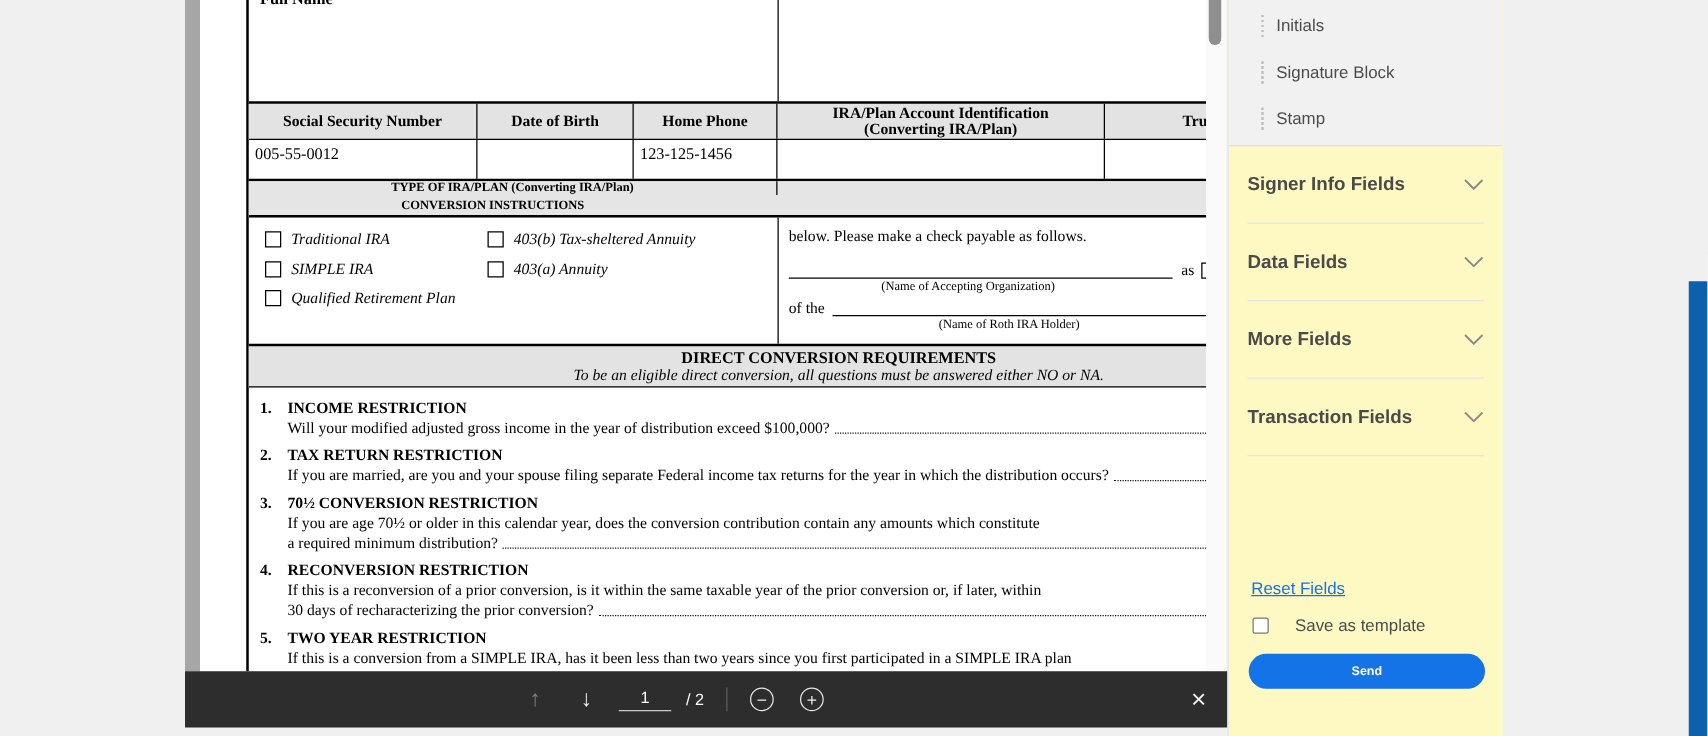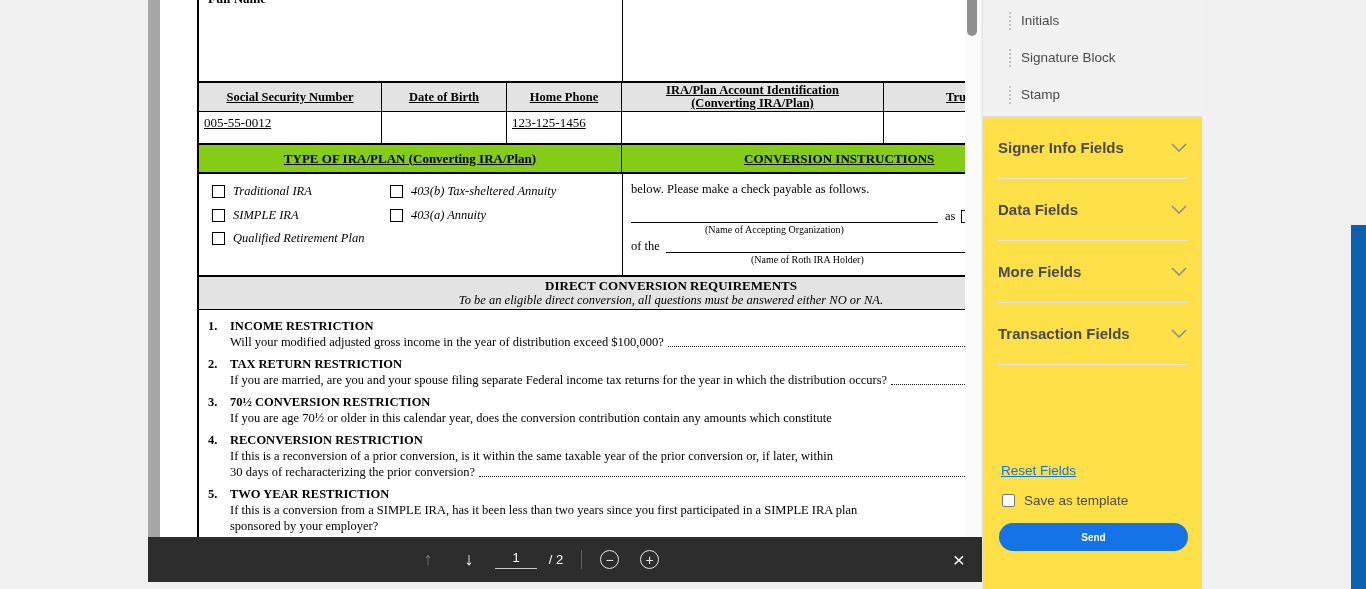--- a/index.html
+++ b/index.html
@@ -10,30 +10,30 @@
   
   .left-strip { position:absolute; left:148px; top:0; width:12px; height:537px; background:#a6a6a6; }
   .doc-page   { position:absolute; left:160px; top:0; width:805px; height:537px; background:#ffffff;
                 overflow:hidden; font-family:"Liberation Serif", serif; color:#000; }
   .doc-form   { position:absolute; left:37px; top:0; width:946px; border-left:2px solid #000; }
 
   .row-top    { position:relative; height:83px; border-bottom:2px solid #000; }
   .top-label  { position:absolute; left:9px; top:-9px; font-weight:bold; font-size:13px; white-space:nowrap; }
   .vline      { position:absolute; top:0; width:1px; height:100%; background:#000; }
 
-  .row-flex   { display:flex;text-decoration:underline; }
+  .row-flex   { display:flex; }
   .hdr-row    { height:29px; background:#e3e3e3; border-bottom:1px solid #000; }
   .hdr-cell   { border-right:1px solid #000; display:flex; flex-direction:column; align-items:center;
                 justify-content:center; text-align:center; font-weight:bold; font-size:12.5px; line-height:13px; }
   .val-row    { height:33px; border-bottom:2px solid #000; font-size:13px; }
   .val-cell   { border-right:1px solid #000; padding:3px 5px; }
   .w1{width:183px} .w2{width:125px} .w3{width:115px} .w4{width:262px} .wlast{flex:1; border-right:none;}
   .hdr-tru    { justify-content:center; align-items:flex-start; padding-left:62px; }
 
-  .sec-row    { height:29px; background:#84cc16; border-bottom:2px solid #000; font-weight:bold; font-size:13px; }
+  .sec-row    { height:29px; background:#e5e5e5; border-bottom:2px solid #000; font-weight:bold; font-size:10px;flex-direction:column; }
   .sec-left   { width:423px; border-right:1px solid #000; display:flex; align-items:center; justify-content:center; }
   .sec-right  { flex:1; display:flex; align-items:center; padding-left:122px; white-space:nowrap; overflow:visible; }
 
   .type-body  { position:relative; height:103px; border-bottom:2px solid #000; font-size:12.5px; }
   .type-opts  { position:absolute; left:13px; top:6px; }
   .type-row   { height:23.5px; display:flex; align-items:center; white-space:nowrap; }
   .opt        { display:flex; align-items:center; }
   .opt-first  { width:178px; }
   .cb         { width:13px; height:13px; border:1px solid #000; background:#fff; flex:none; }
   .opt .lbl   { margin-left:8px;font-style:italic; }
@@ -74,36 +74,36 @@
   .tb-sep   { position:absolute; left:433px; top:13px; width:1px; height:19px; background:#5f5f5f; }
   .tb-circle{ position:absolute; top:13px; width:19px; height:19px; border:1.5px solid #e6e6e6; border-radius:50%;
               display:flex; align-items:center; justify-content:center; color:#e6e6e6;
               font-size:14px; line-height:1; }
   .tb-minus { left:452px; }
   .tb-plus  { left:492px; }
   .tb-close { left:799px; width:24px; font-size:21px; font-weight:400; }
   .tb-btn   { cursor:pointer; }
 
   
-  .sidebar { position:absolute; left:982px; top:0; width:220px; height:589px; background:#fde047;
+  .sidebar { position:absolute; left:982px; top:0; width:220px; height:589px; background:#fef9c3;
              border-left:1px solid #e3e3e3; color:#4b4b4b; }
   .field-items { height:117px; background:#f1f1f1; border-bottom:1px solid #e0e0e0; padding-top:2px; }
   .field-item  { height:37px; display:flex; align-items:center; padding-left:26px; cursor:grab; }
   .drag-handle { width:2px; height:18px; flex:none;
                  background:repeating-linear-gradient(#c0c0c0 0 2px, transparent 2px 4px); }
   .field-item .flabel { margin-left:10px; font-size:13.5px; }
 
   .section { margin:0 15px; height:62px; border-bottom:1px solid #e3e3e3;
              display:flex; align-items:center; justify-content:space-between; cursor:pointer;gap:16px; }
   .section .stitle { font-weight:bold; font-size:15px; color:#4a4a4a; }
   .chev { width:16px; height:9px; }
 
   .reset-link { position:absolute; left:18px; top:463px; font-size:13.5px; color:#1473e6;
                 text-decoration:underline; cursor:pointer; }
-  .save-row   { position:absolute; left:19px; top:493px; display:flex; align-items:center; cursor:pointer; }
+  .save-row   { position:absolute; left:19px; top:493px; display:flex; align-items:center; cursor:pointer;gap:12px; }
   .cb-ui      { width:13px; height:13px; border:1.5px solid #767676; border-radius:2px; background:#fff; flex:none; }
   .save-row .slabel { margin-left:9px; font-size:13.5px; }
   .send-btn   { position:absolute; left:16px; top:523px; width:189px; height:28px; border:none;
                 border-radius:14px; background:#1473e6; color:#fff; font-weight:bold; font-size:10px;
                 font-family:"Liberation Sans", sans-serif; cursor:pointer; }
 
   .blue-bar { position:absolute; left:1351px; top:225px; width:15px; height:364px; background:#0b61ad; }
 </style>
 </head>
 <body>
@@ -226,20 +226,24 @@
         </div>
 
         <div class="req-item">
           <div class="req-head">
             <span class="req-num">3.</span>
             <span>70½ CONVERSION RESTRICTION</span>
           </div>
           <div class="req-line">
             <span class="txt">If you are age 70½ or older in this calendar year, does the conversion contribution contain any amounts which constitute</span>
           </div>
+          <div class="req-line">
+            <span class="txt">a required minimum distribution?</span>
+            <span class="leader"></span>
+          </div>
         </div>
 
         <div class="req-item">
           <div class="req-head">
             <span class="req-num">4.</span>
             <span>RECONVERSION RESTRICTION</span>
           </div>
           <div class="req-line">
             <span class="txt">If this is a reconversion of a prior conversion, is it within the same taxable year of the prior conversion or, if later, within</span>
           </div>

